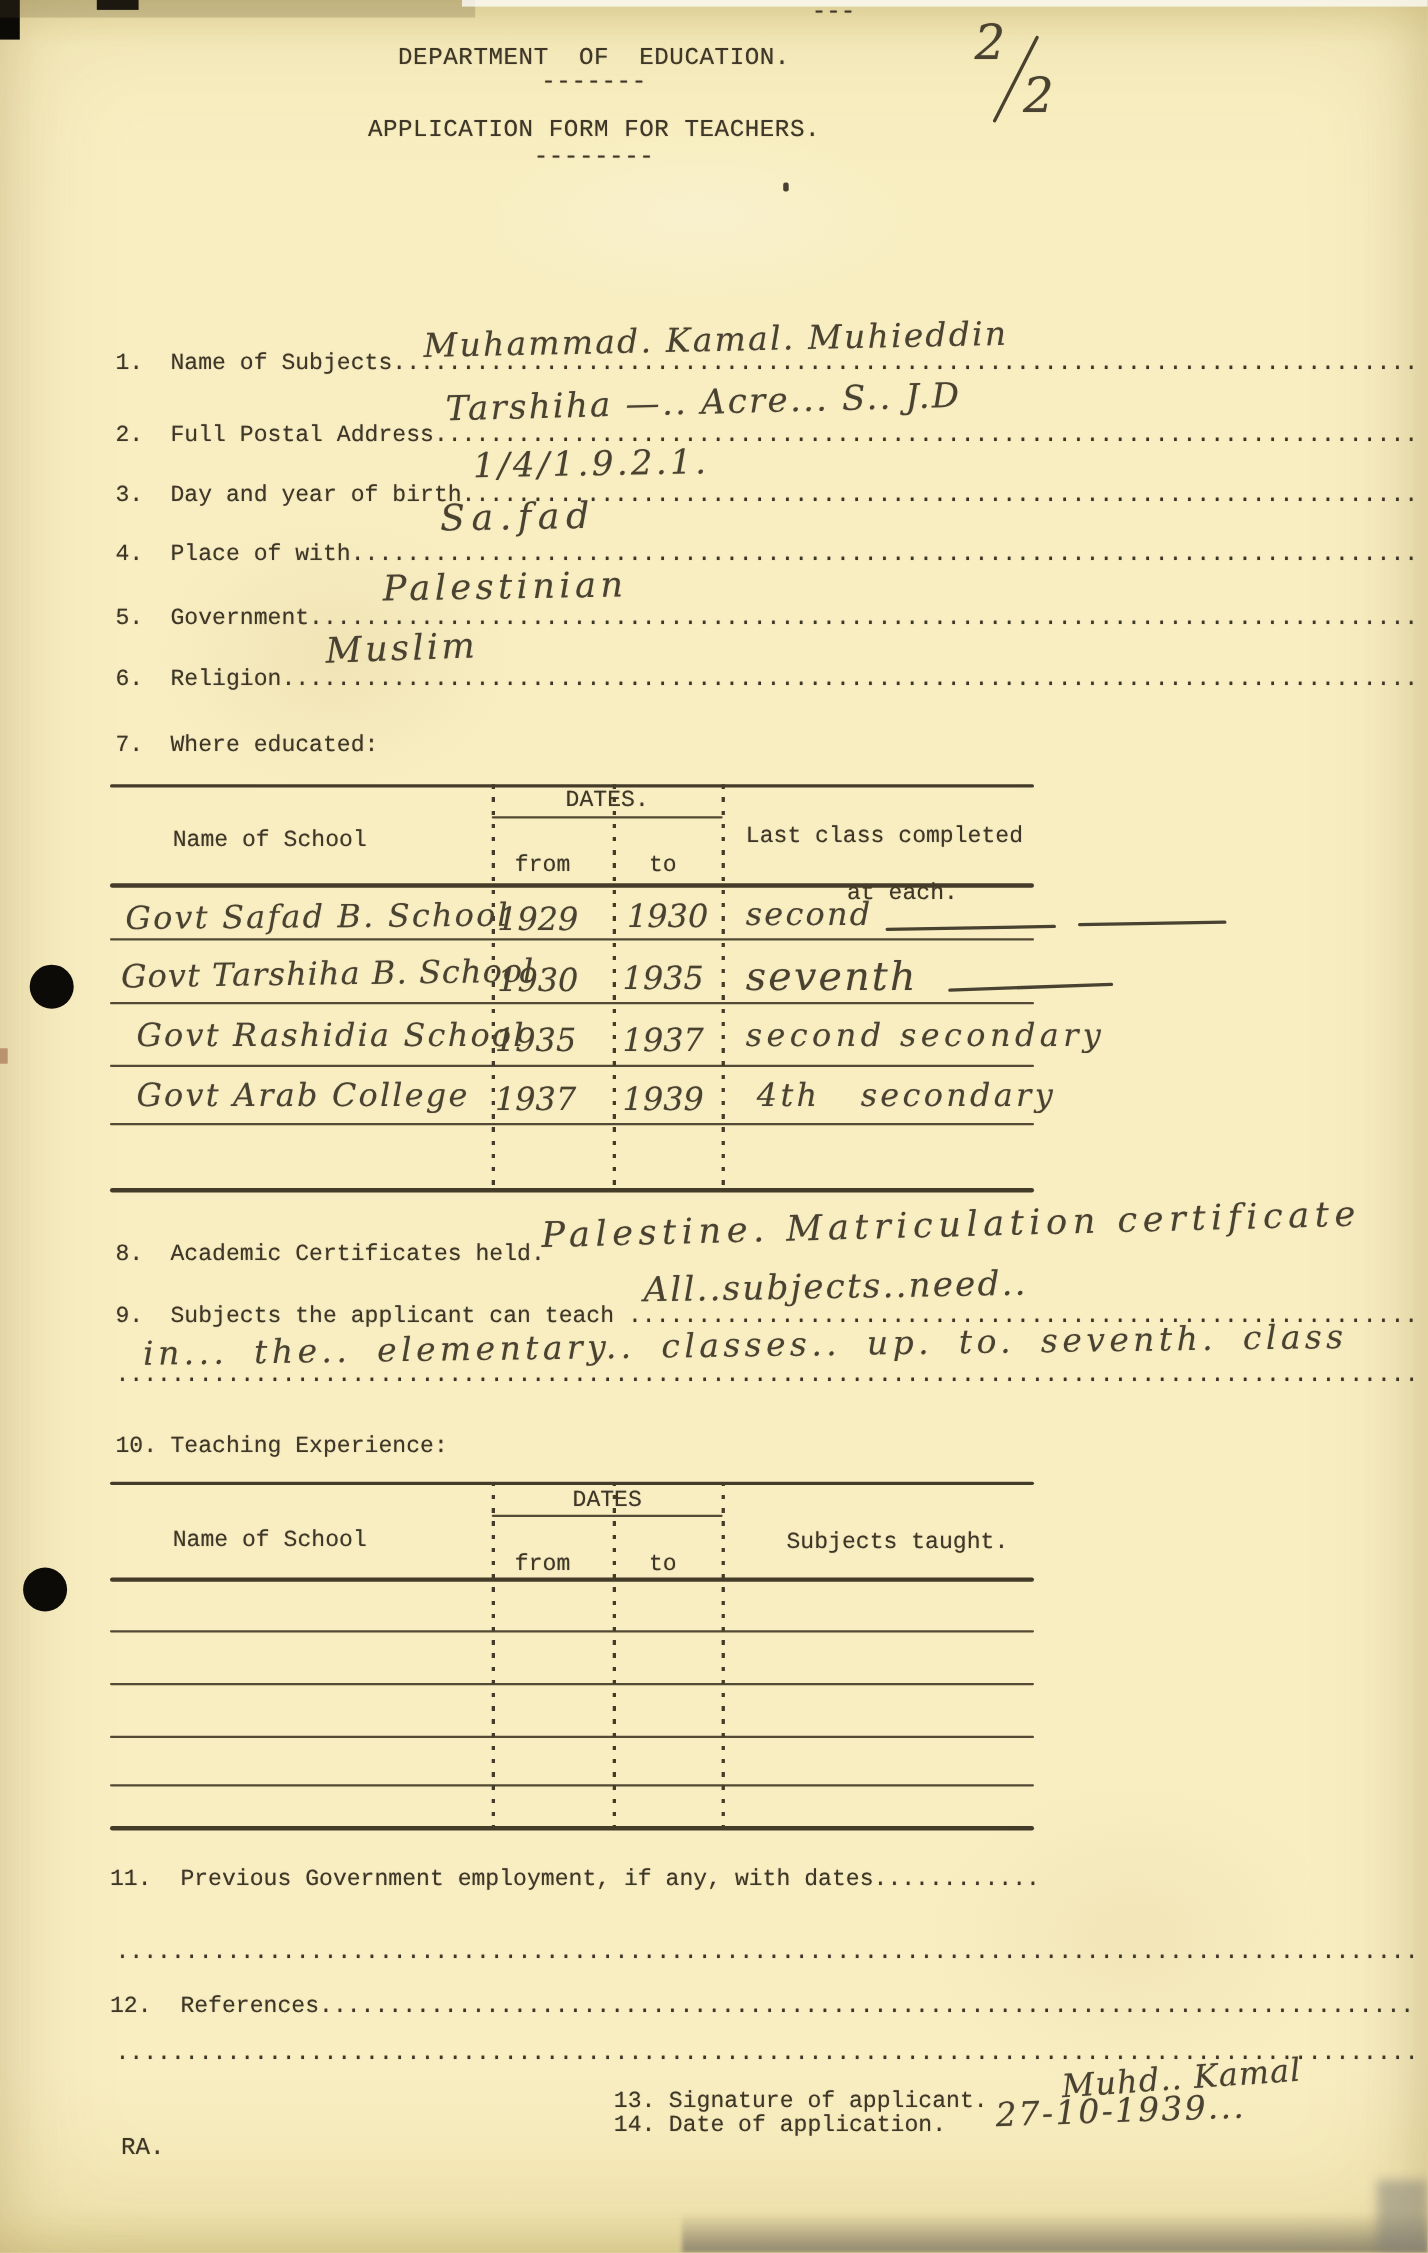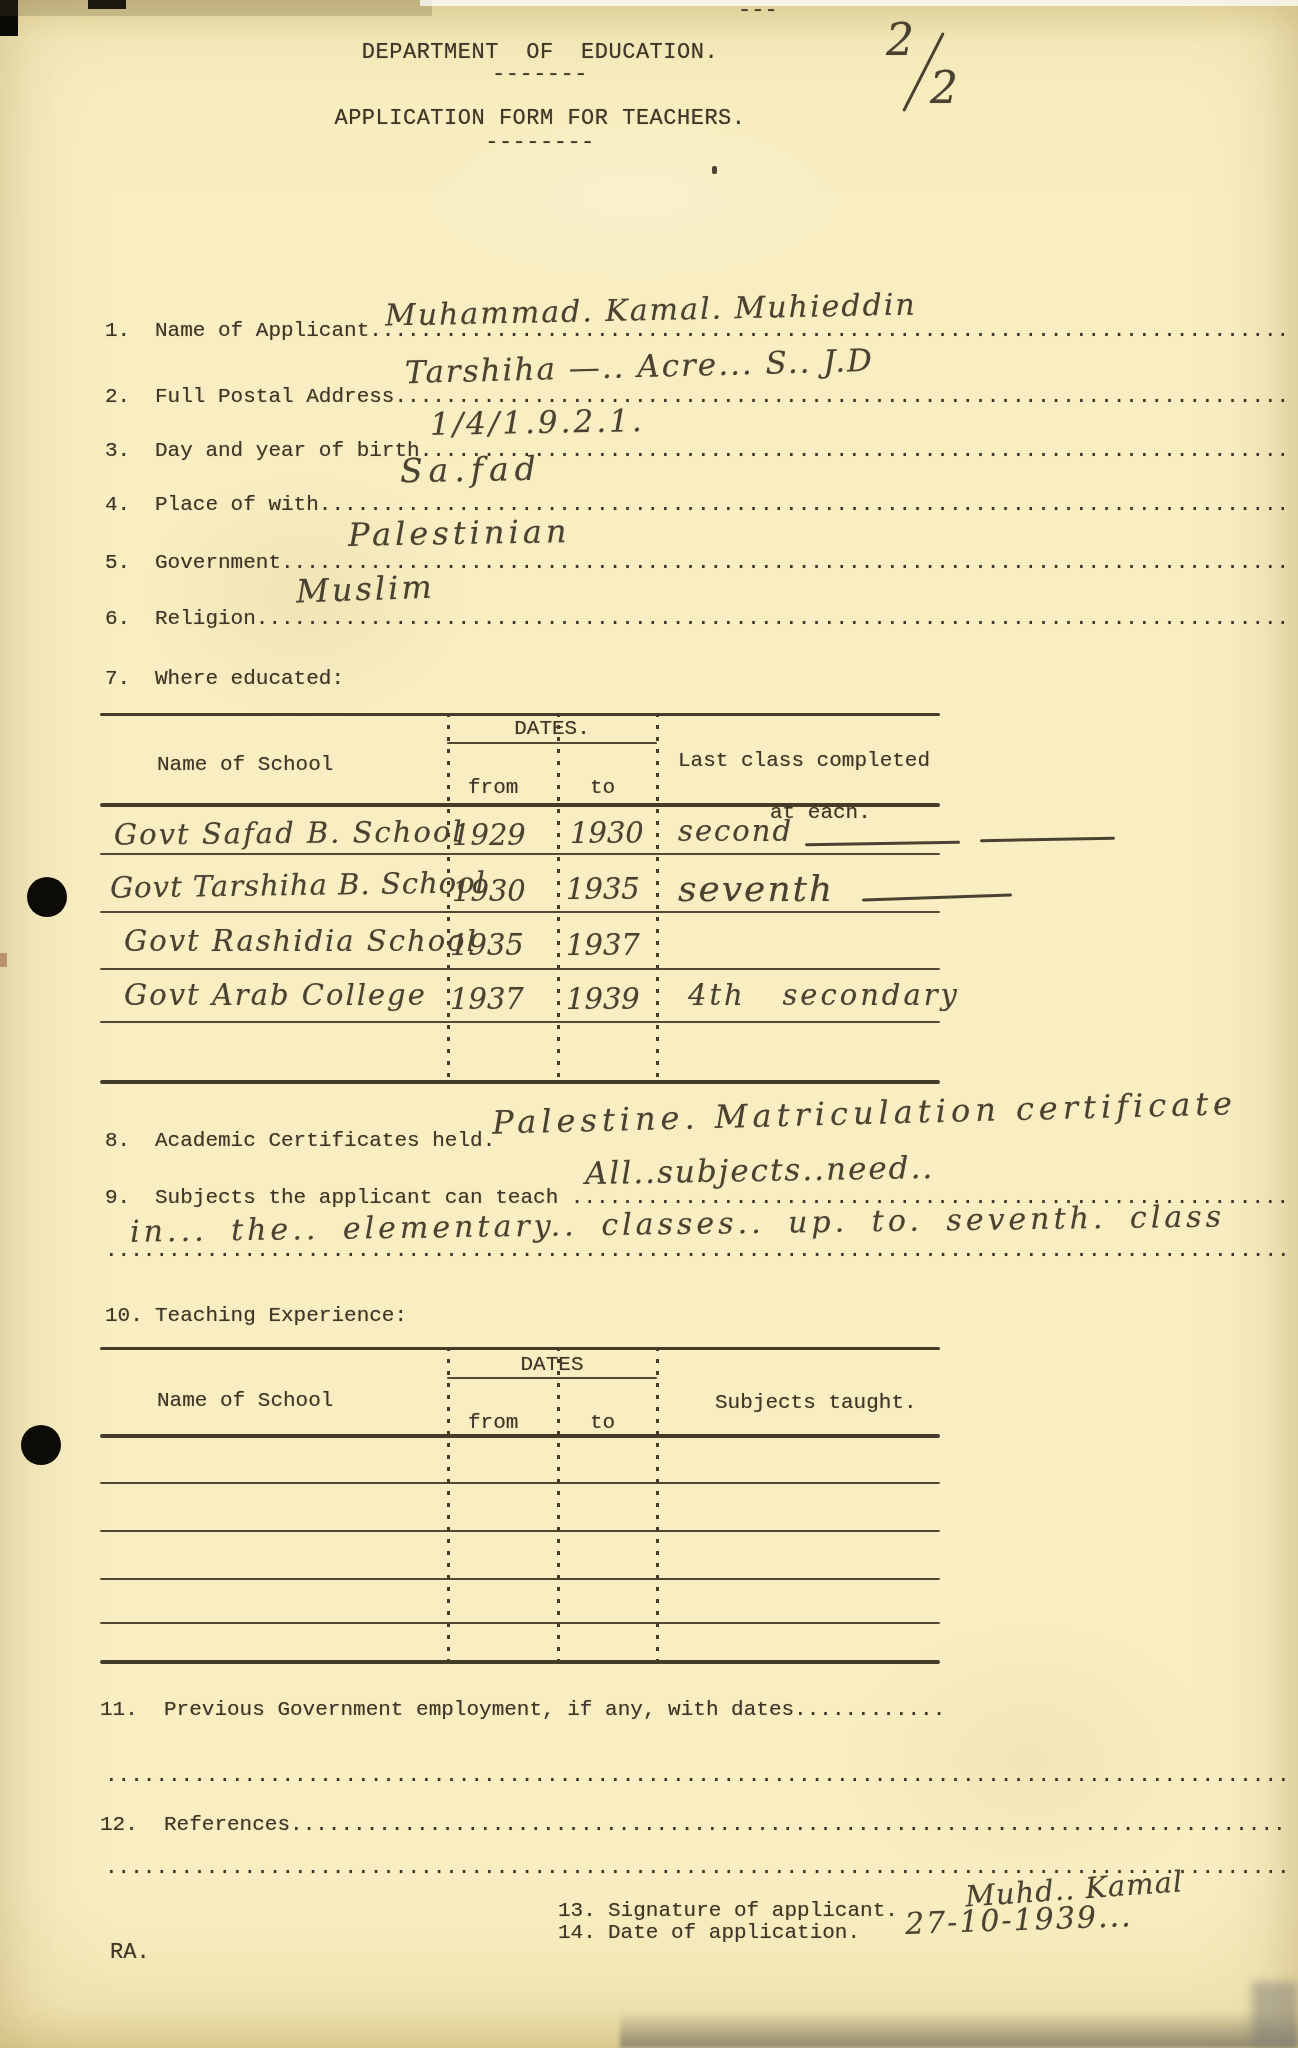--- a/index.html
+++ b/index.html
@@ -50,21 +50,21 @@
   <span class="hw" style="left:886px;top:14px;font-size:44px;">2</span>
   <div class="artifact" style="left:922px;top:28px;width:3px;height:88px;background:#4a4231;border-radius:2px;transform:rotate(27deg);"></div>
   <span class="hw" style="left:930px;top:62px;font-size:44px;">2</span>
 
   <div class="ctr" style="top:40px;">DEPARTMENT  OF  EDUCATION.</div>
   <div class="ctr" style="top:62px;">-------</div>
   <div class="ctr" style="top:106px;">APPLICATION FORM FOR TEACHERS.</div>
   <div class="ctr" style="top:130px;">--------</div>
 
   <div class="trow" style="left:105px;top:318px;width:1185px;">
-    <span class="num">1.</span><span class="lbl">Name of Applicant.</span><span class="dots">..............................................................................................................</span>
+    <span class="num">1.</span><span class="lbl">Name of Subjects.</span><span class="dots">..............................................................................................................</span>
   </div>
   <div class="trow" style="left:105px;top:384px;width:1185px;">
     <span class="num">2.</span><span class="lbl">Full Postal Address..</span><span class="dots">..............................................................................................................</span>
   </div>
   <div class="trow" style="left:105px;top:438px;width:1185px;">
     <span class="num">3.</span><span class="lbl">Day and year of birth...</span><span class="dots">..............................................................................................................</span>
   </div>
   <div class="trow" style="left:105px;top:492px;width:1185px;">
     <span class="num">4.</span><span class="lbl">Place of with......</span><span class="dots">..............................................................................................................</span>
   </div>
@@ -112,20 +112,21 @@
 
   <span class="hw" style="left:110px;top:868px;font-size:29px;letter-spacing:1px;transform:rotate(-.8deg);">Govt Tarshiha B. School</span>
   <span class="hw" style="left:452px;top:874px;font-size:29px;">1930</span>
   <span class="hw" style="left:566px;top:872px;font-size:29px;">1935</span>
   <span class="hw" style="left:678px;top:868px;font-size:36px;letter-spacing:2px;">seventh</span>
   <div class="stroke" style="left:862px;top:896px;width:150px;transform:rotate(-2deg);"></div>
 
   <span class="hw" style="left:124px;top:924px;font-size:29px;letter-spacing:2px;">Govt Rashidia School</span>
   <span class="hw" style="left:450px;top:928px;font-size:29px;">1935</span>
   <span class="hw" style="left:566px;top:928px;font-size:29px;">1937</span>
+  <span class="hw" style="left:678px;top:924px;font-size:29px;letter-spacing:4px;">second secondary</span>
 
   <span class="hw" style="left:124px;top:978px;font-size:29px;letter-spacing:2px;">Govt Arab College</span>
   <span class="hw" style="left:450px;top:982px;font-size:29px;">1937</span>
   <span class="hw" style="left:566px;top:982px;font-size:29px;">1939</span>
   <span class="hw" style="left:688px;top:978px;font-size:29px;letter-spacing:3px;">4th   secondary</span>
 
   <div class="trow" style="left:105px;top:1128px;width:1185px;">
     <span class="num">8.</span><span class="lbl">Academic Certificates held.</span>
   </div>
   <span class="hw" style="left:492px;top:1094px;font-size:32px;letter-spacing:5px;transform:rotate(-1.5deg);">Palestine. Matriculation certificate</span>

